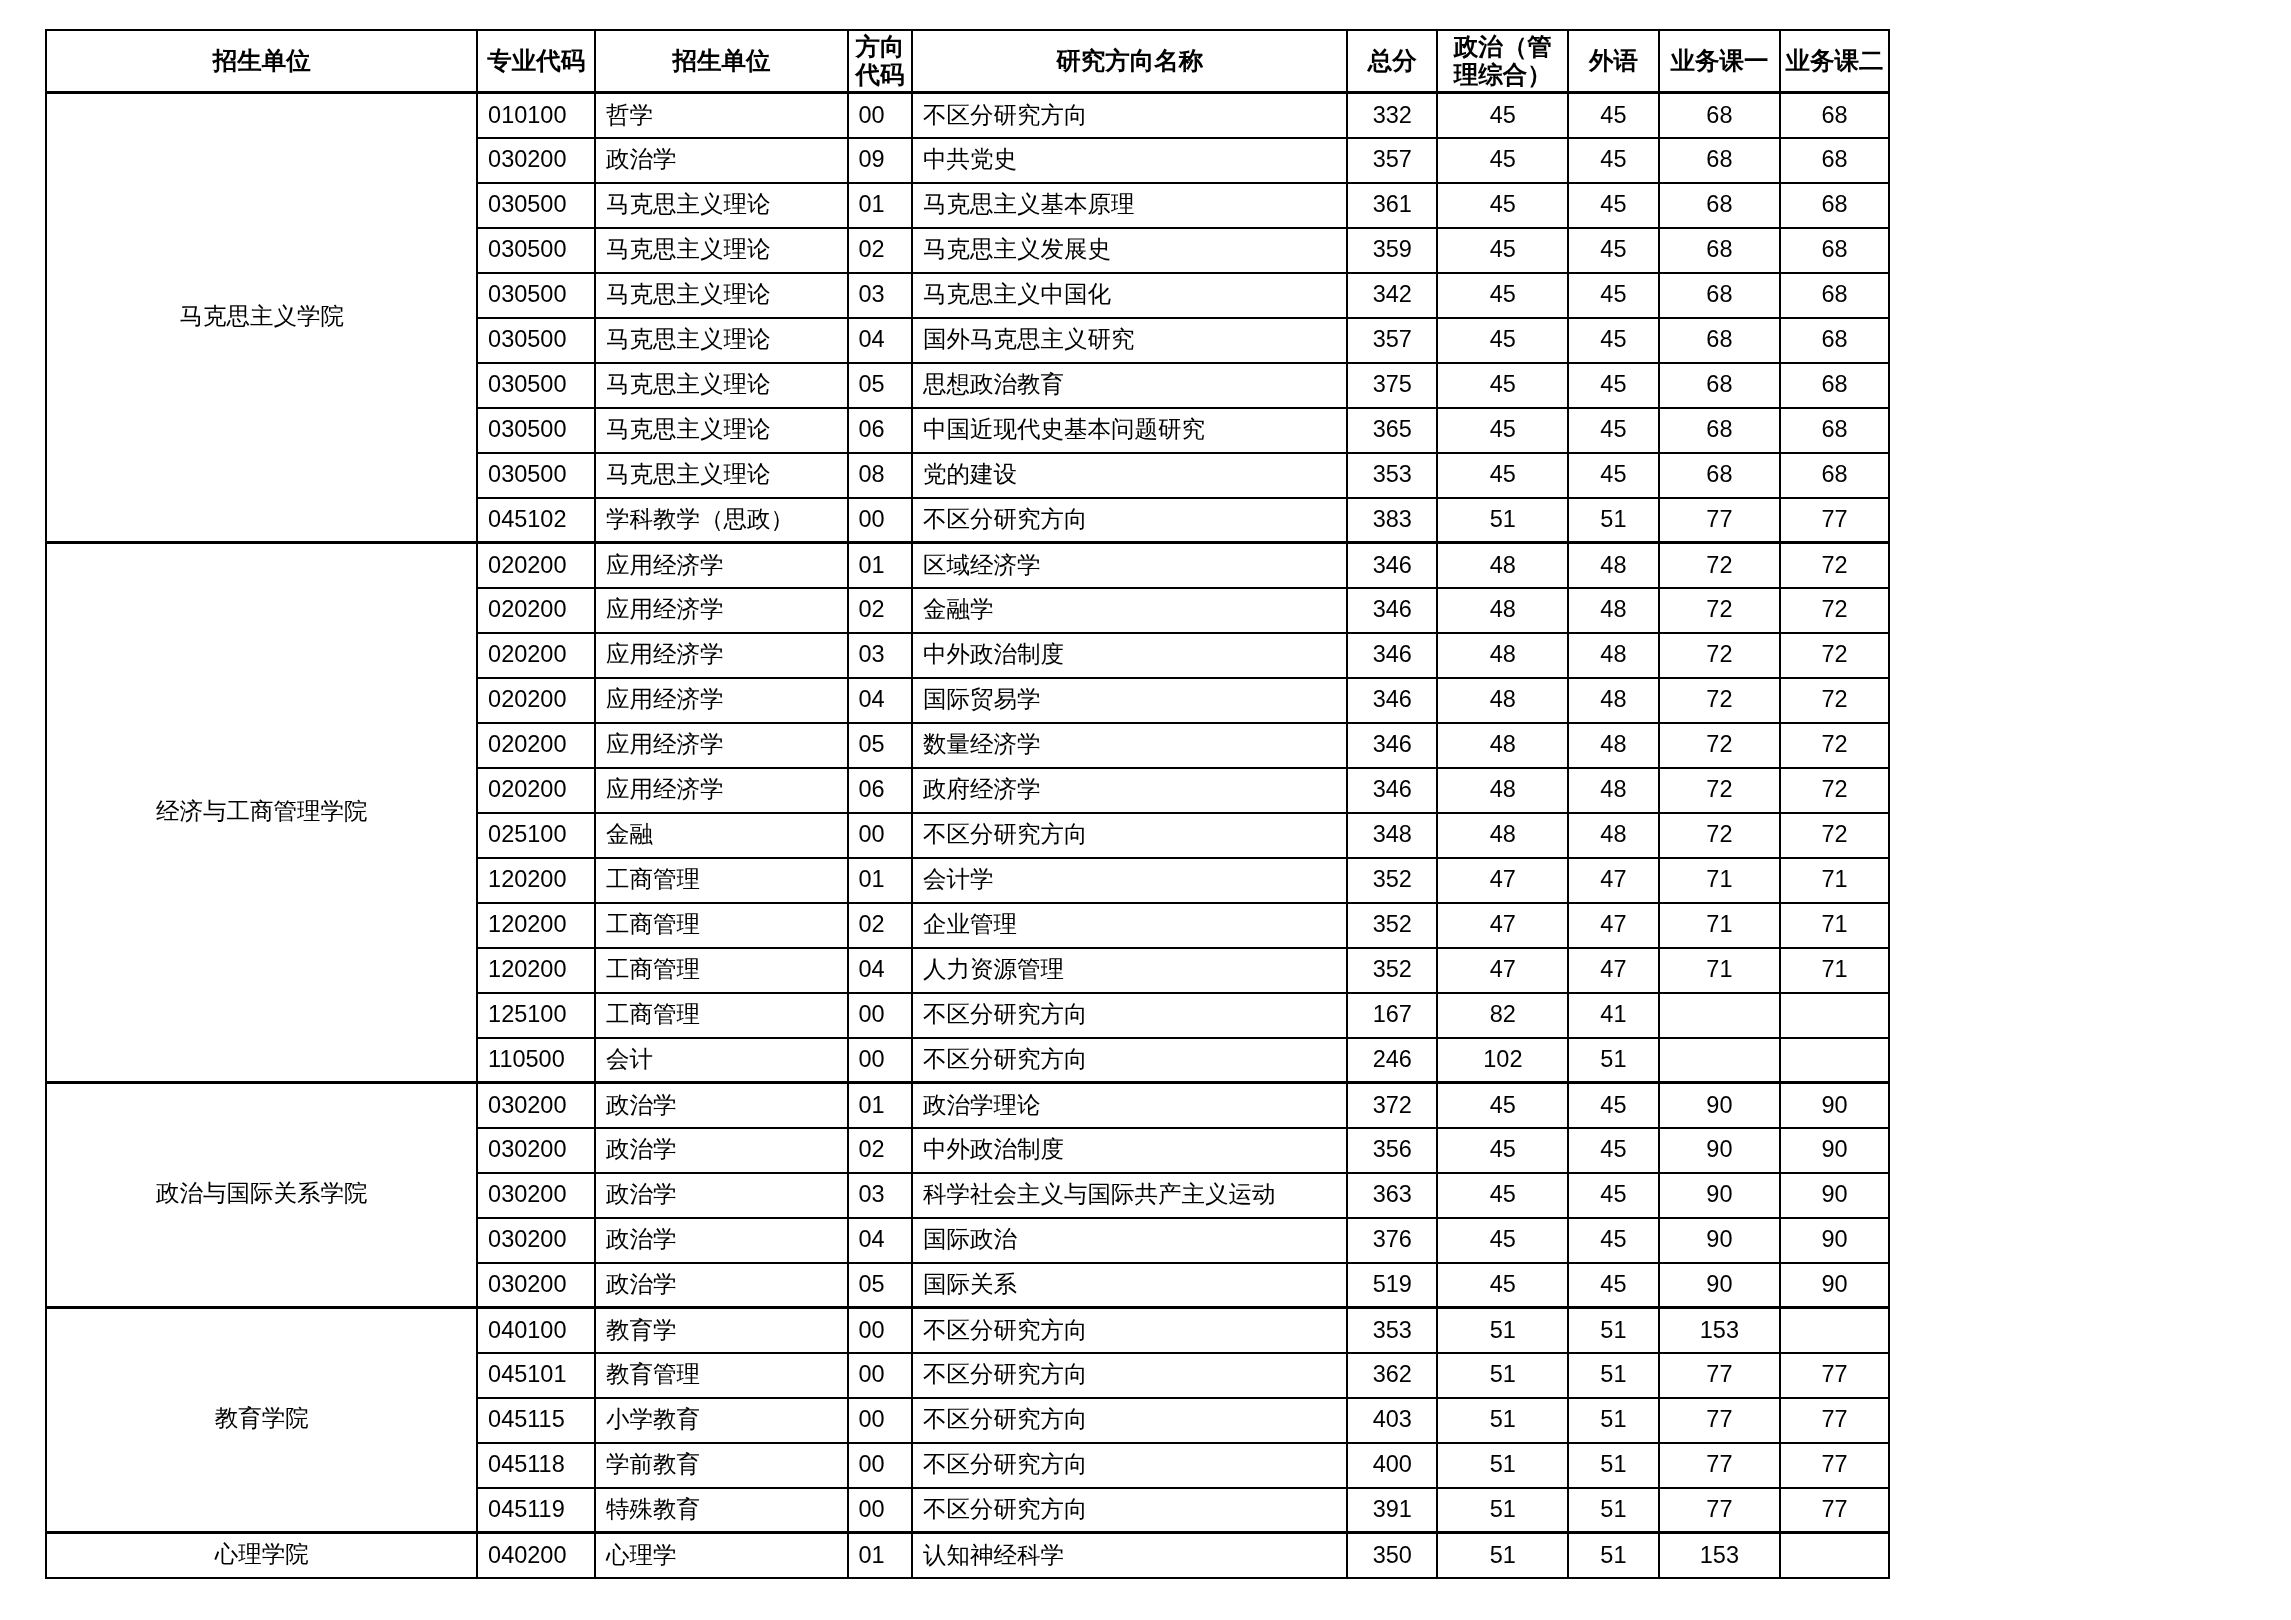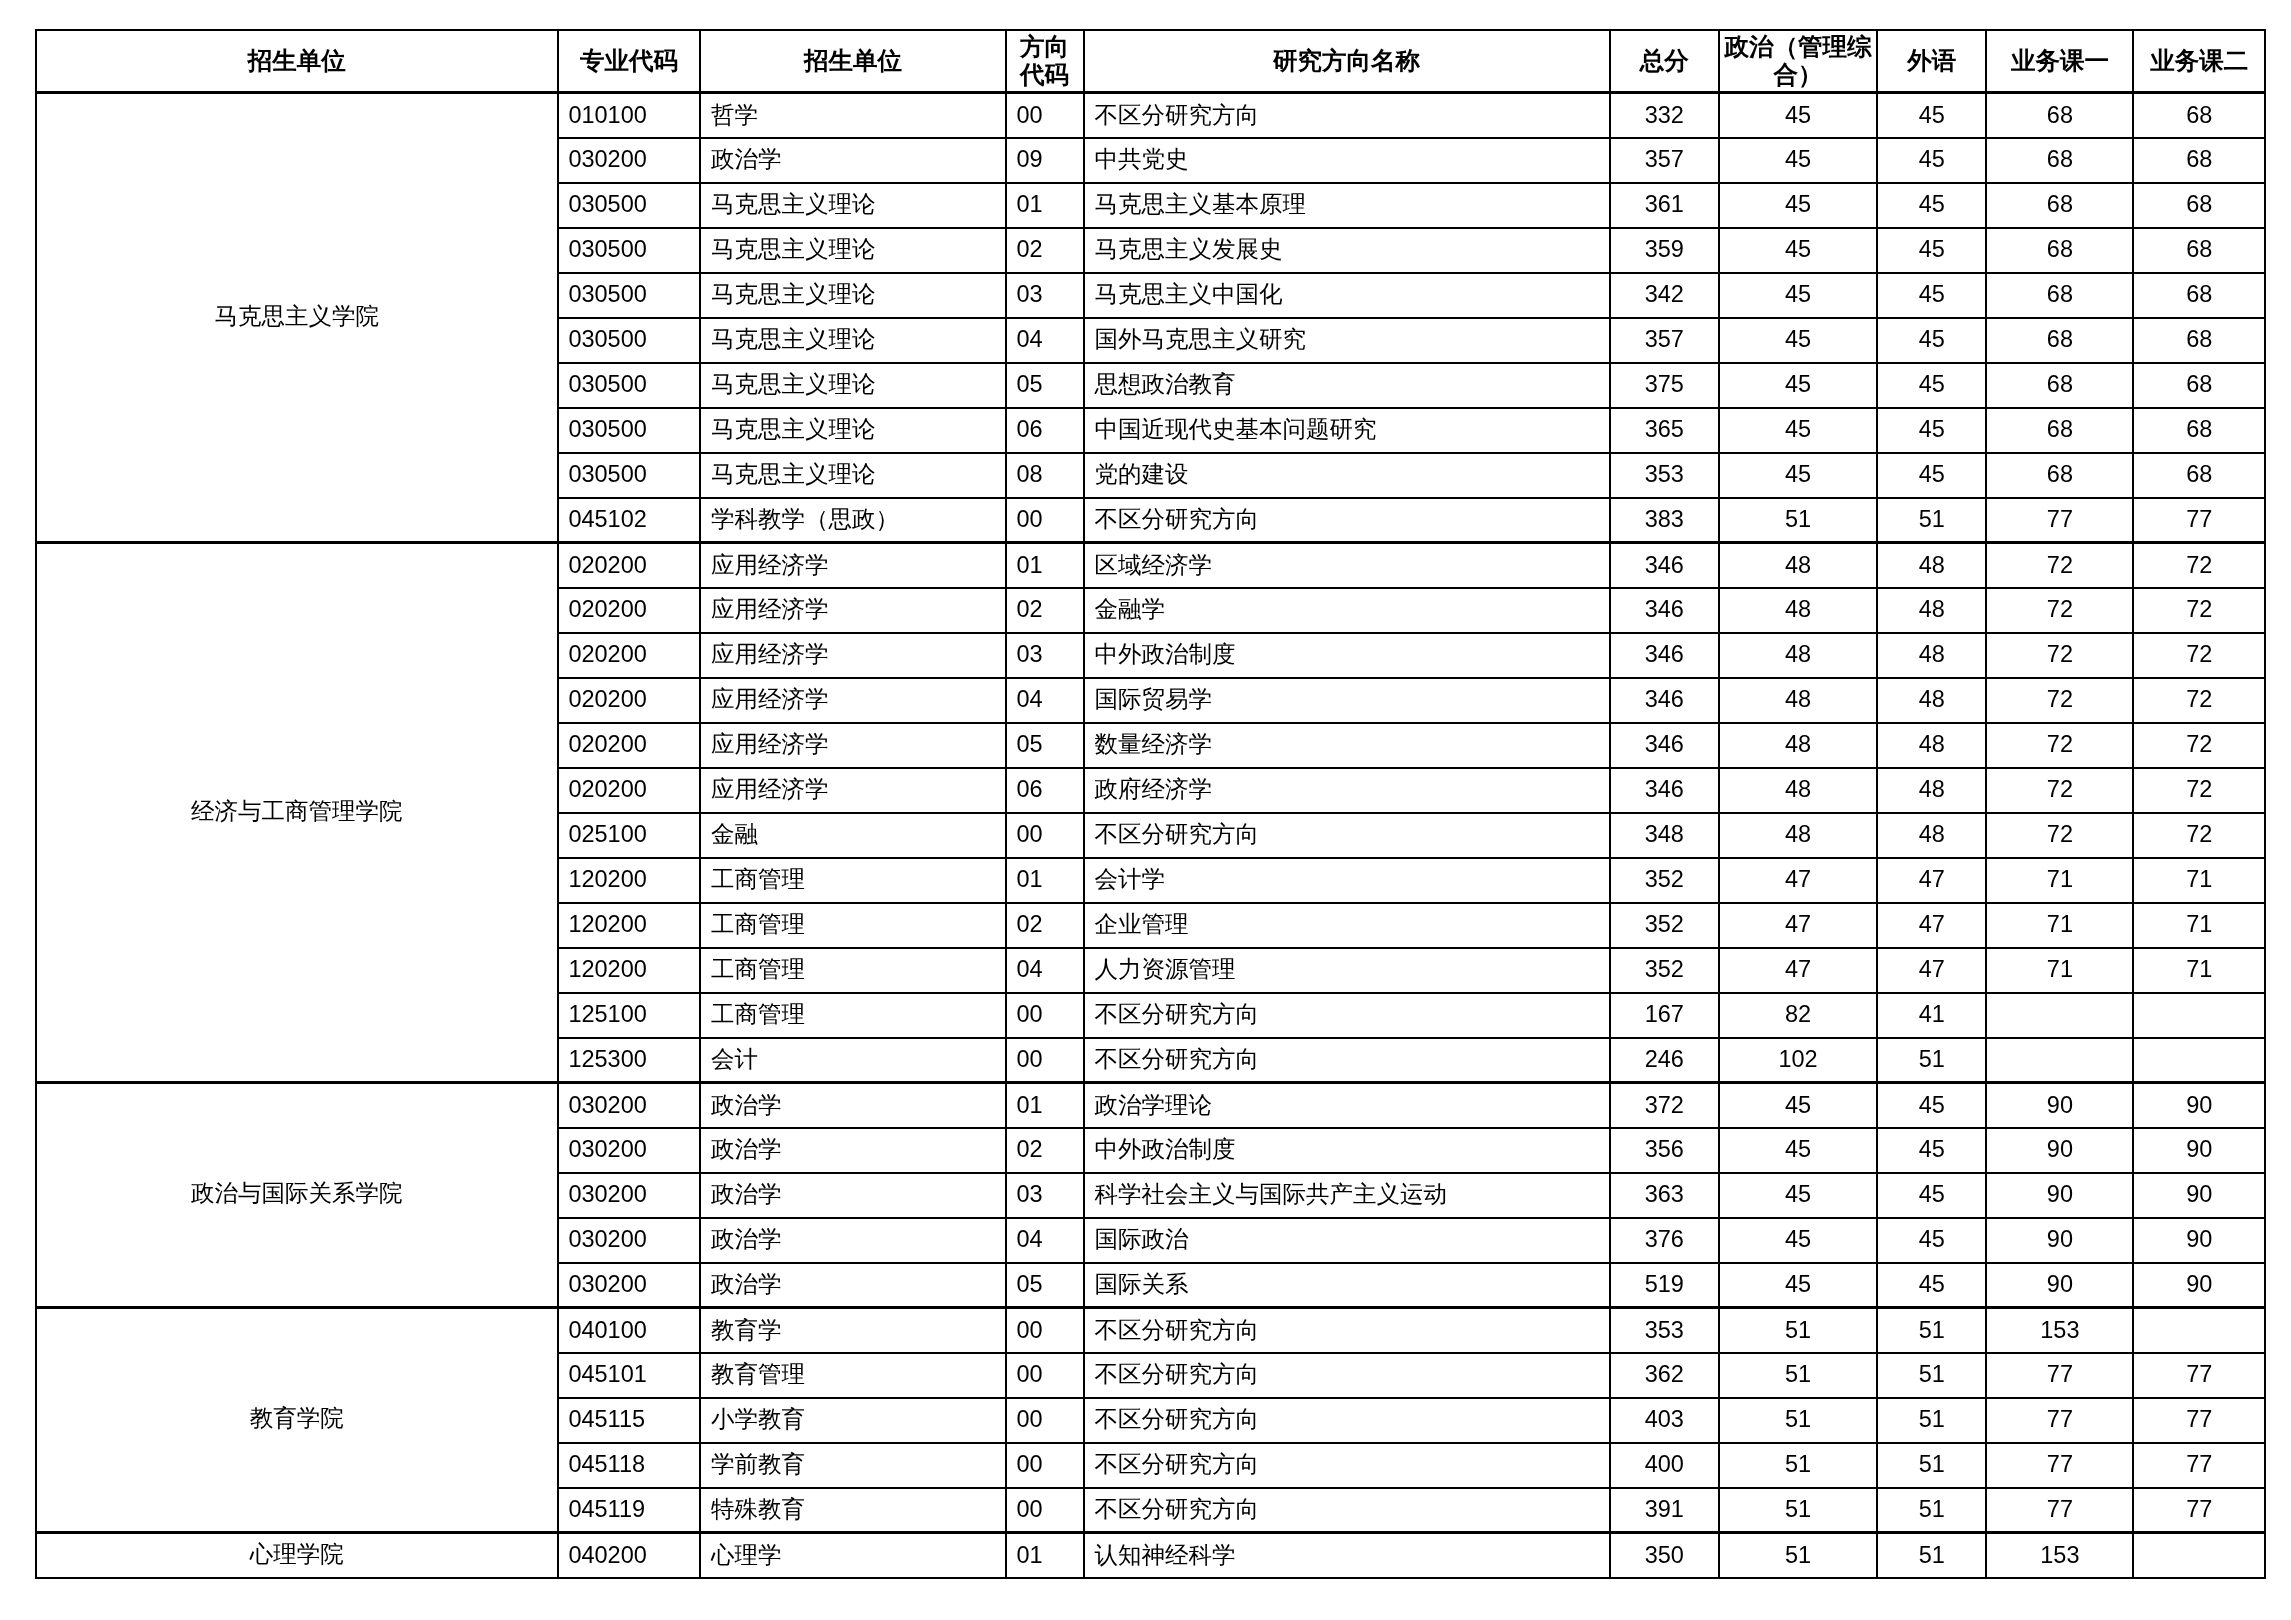--- a/index.html
+++ b/index.html
@@ -9,23 +9,23 @@
   }
   body {
     width: 2292px;
     height: 1620px;
     position: relative;
     font-family: "Liberation Serif", "DejavU Serif", serif;
     color: #000000;
   }
   .table-wrap {
     position: absolute;
-    left: 35px;
+    left: 45px;
     top: 29px;
-    width: 2231px;
+    width: 1845px;
   }
   table.scores {
     width: 100%;
     border-collapse: collapse;
     table-layout: fixed;
     border: 2.9px solid #000;
   }
   table.scores th,
   table.scores td {
     border: 2px solid #000;
@@ -331,21 +331,21 @@
           <td class="cn-left">工商管理</td>
           <td class="code">00</td>
           <td class="cn-left">不区分研究方向</td>
           <td class="num">167</td>
           <td class="num">82</td>
           <td class="num">41</td>
           <td class="num"></td>
           <td class="num"></td>
         </tr>
         <tr>
-          <td class="code">125300</td>
+          <td class="code">110500</td>
           <td class="cn-left">会计</td>
           <td class="code">00</td>
           <td class="cn-left">不区分研究方向</td>
           <td class="num">246</td>
           <td class="num">102</td>
           <td class="num">51</td>
           <td class="num"></td>
           <td class="num"></td>
         </tr>
         <tr class="group-start">

